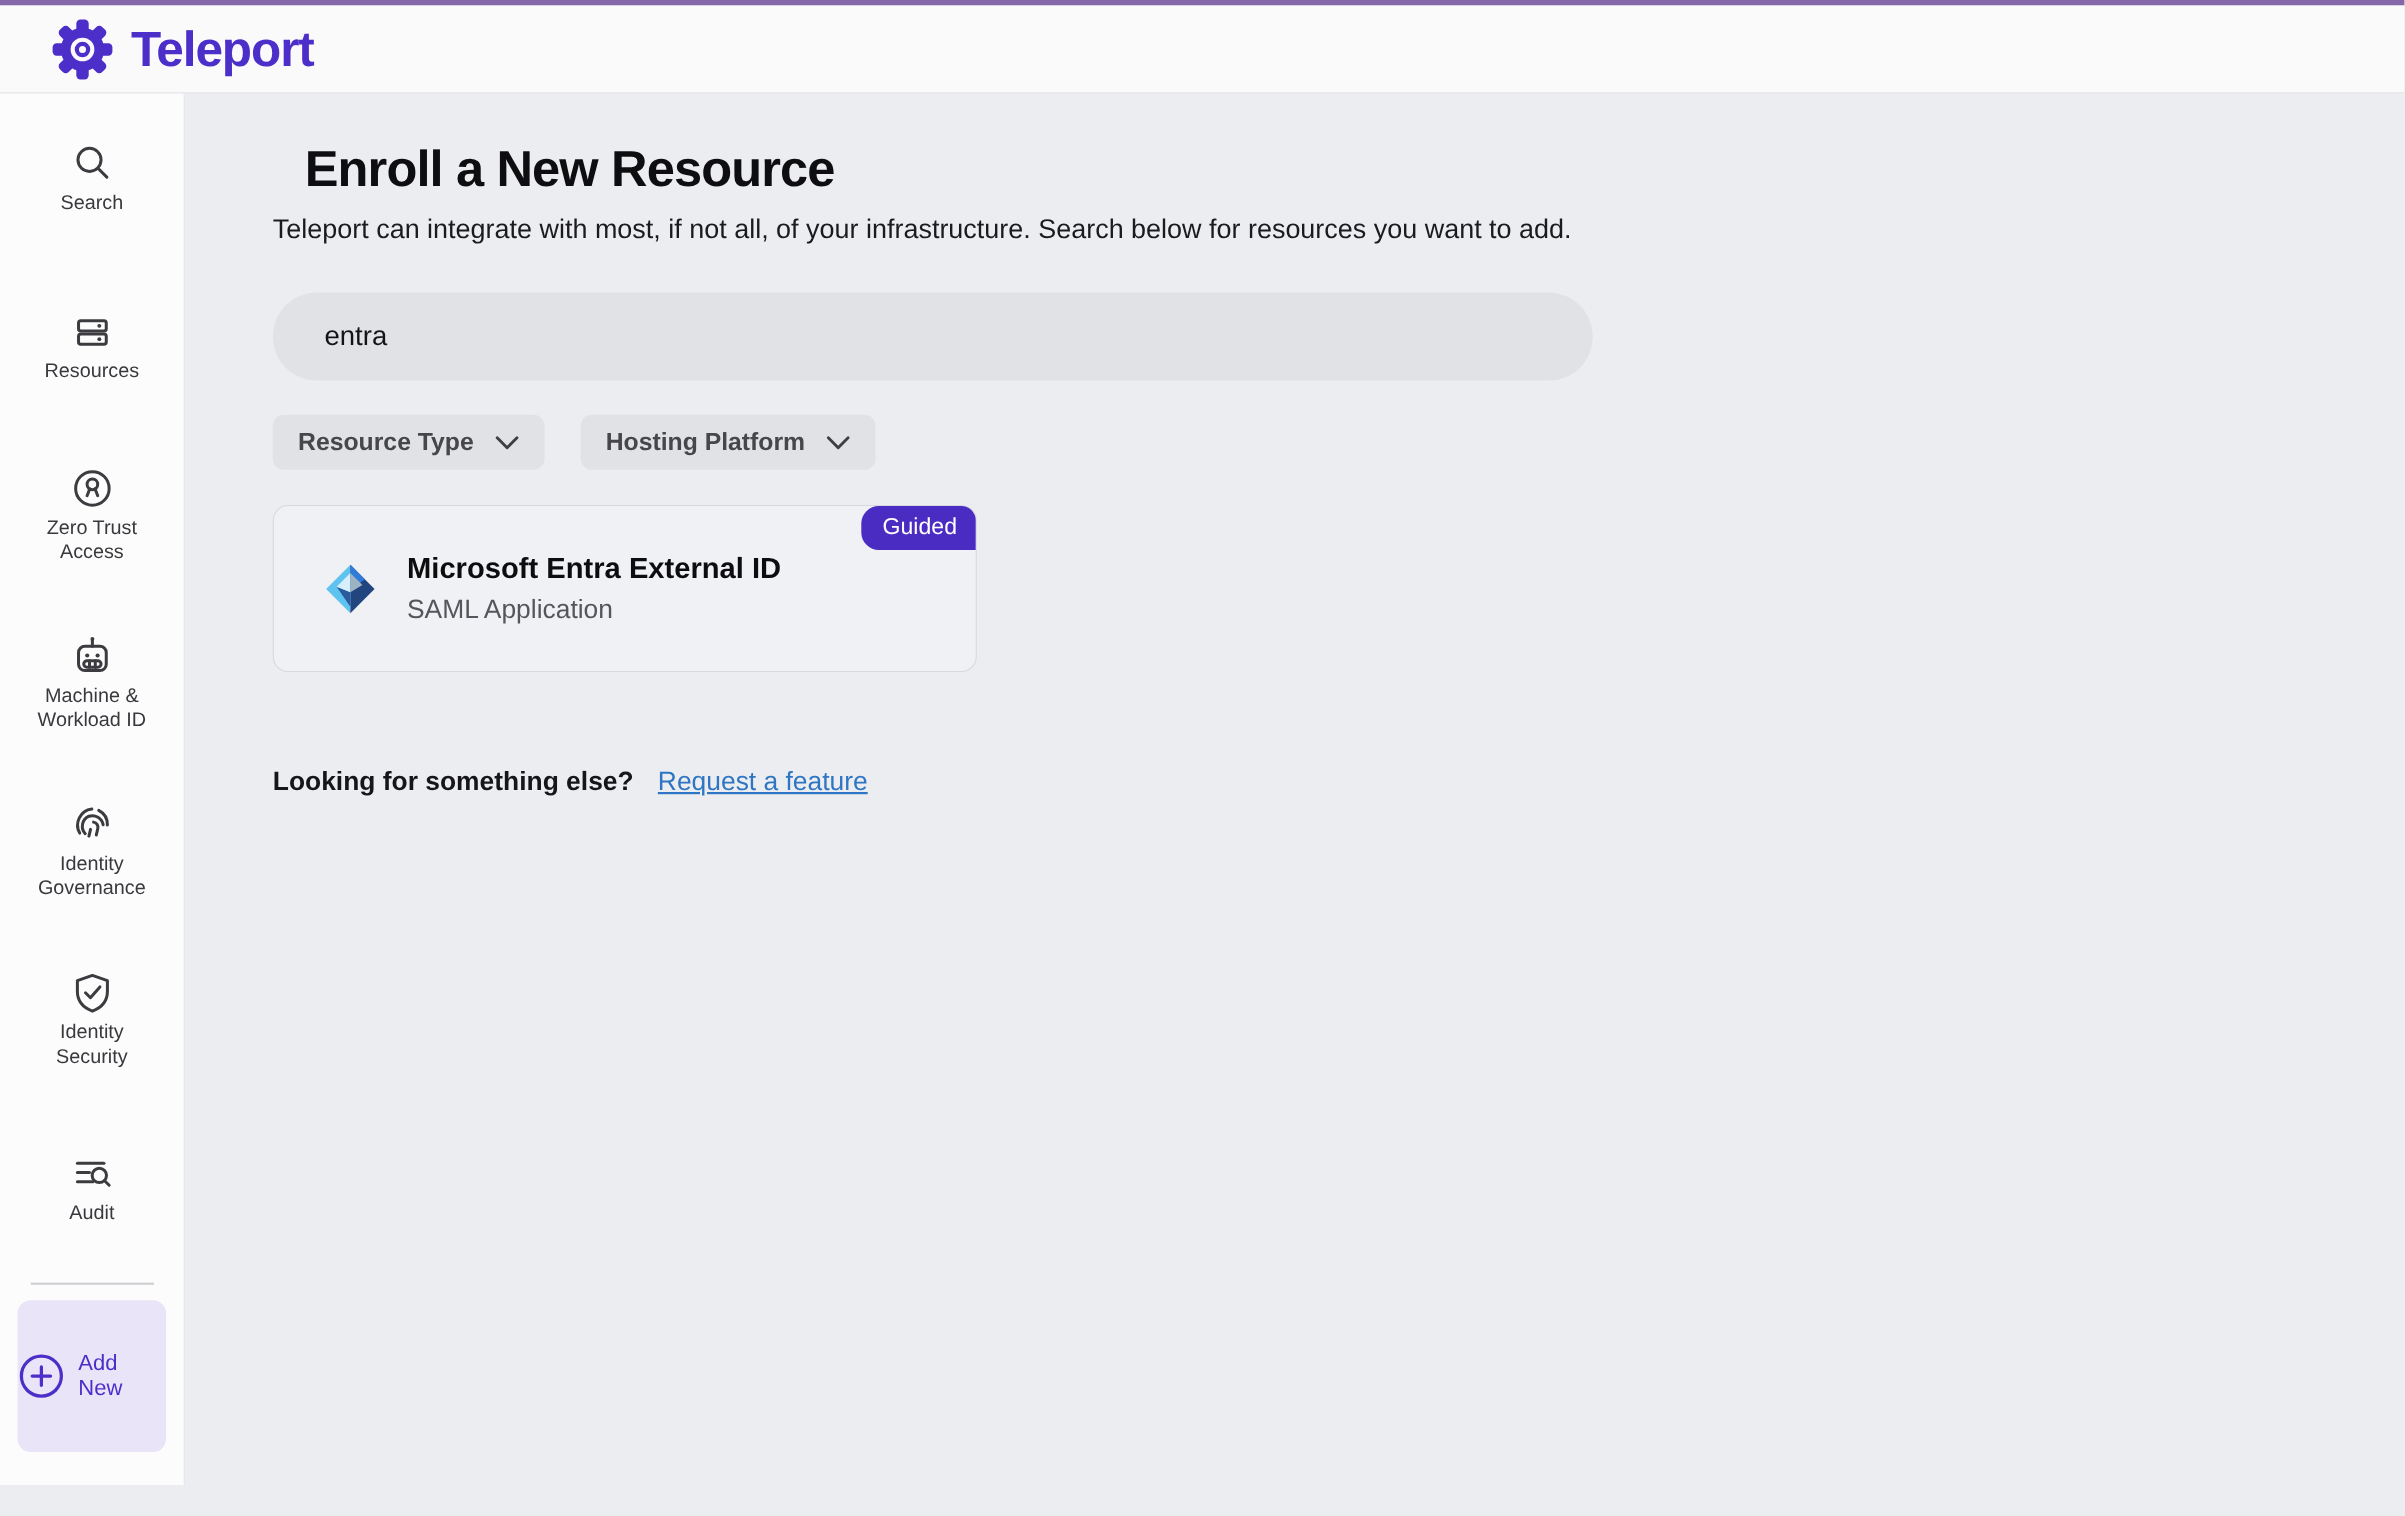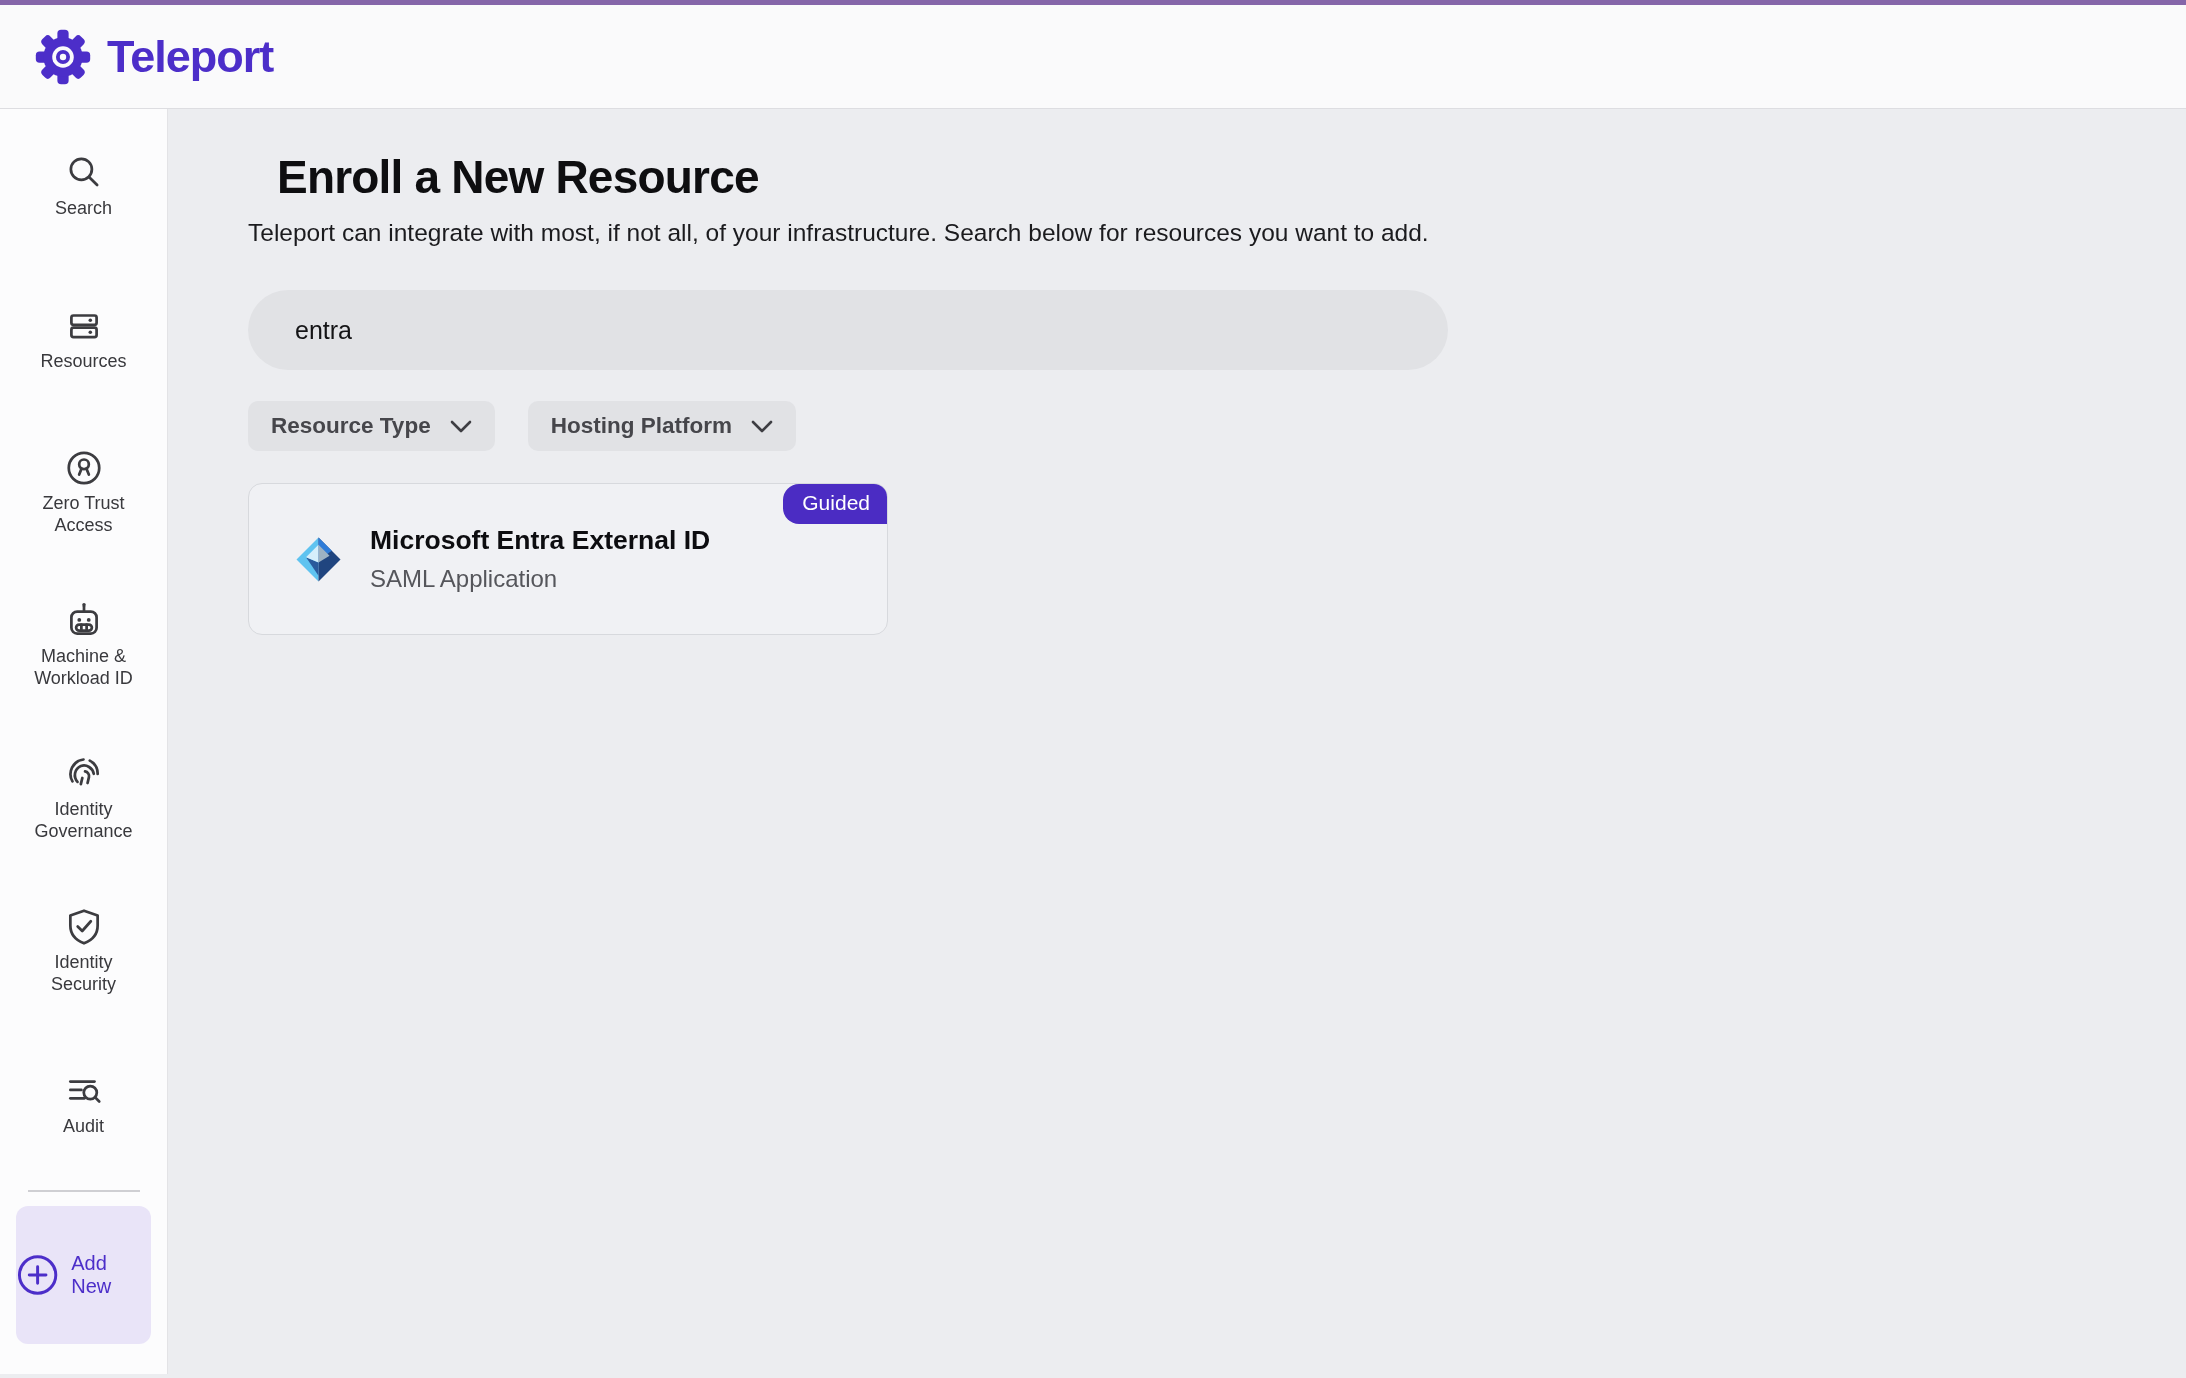--- a/index.html
+++ b/index.html
@@ -5,23 +5,23 @@
   * { margin: 0; padding: 0; box-sizing: border-box; }
   html, body {
     width: 2186px; height: 1378px;
     overflow: hidden;
     font-family: "Liberation Sans", sans-serif;
     background: #ECEDF0;
   }
   
   .top-strip { height: 5px; background: #8566A9; }
   .topbar {
-    height: 104px; background: #FAFAFB;
+    height: 80px; background: #FAFAFB;
     border-bottom: 1px solid #DDDDE1;
-    display: flex; align-items: center; padding-left: 33px;
+    display: flex; align-items: center; padding-left: 45px;
   }
   .logo { display: flex; align-items: center; gap: 14px; cursor: pointer; }
   .brand-text {
     font-size: 45px; font-weight: 800; color: #4C2EC9; letter-spacing: -1px;
   }
   
   .shell { display: flex; height: 1265px; }
   .sidebar {
     width: 168px; background: #FCFCFD; border-right: 1px solid #E3E3E6;
     display: flex; flex-direction: column; flex: none;
@@ -233,14 +233,18 @@
         <polygon points="15,29 32,36 32,54" fill="#2A5A9C"></polygon>
         <polygon points="32,12 15,29 32,36" fill="#D6EFFB"></polygon>
         <polygon points="32,12 47,27 32,36" fill="#9DB2C3"></polygon>
       </svg>
       <div>
         <div class="card-title">Microsoft Entra External ID</div>
         <div class="card-subtitle">SAML Application</div>
       </div>
     </div>
 
+    <div class="footer-row">
+      <span class="footer-question">Looking for something else?</span>
+      <a class="footer-link">Request a feature</a>
+    </div>
   </main>
 </div>
 
 </body></html>

